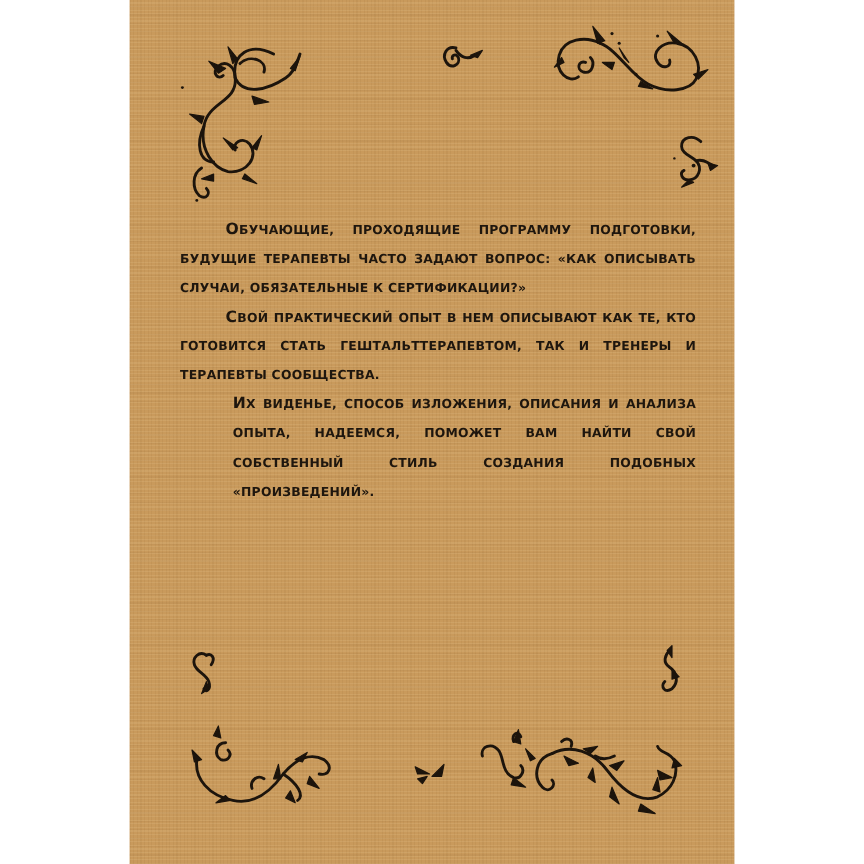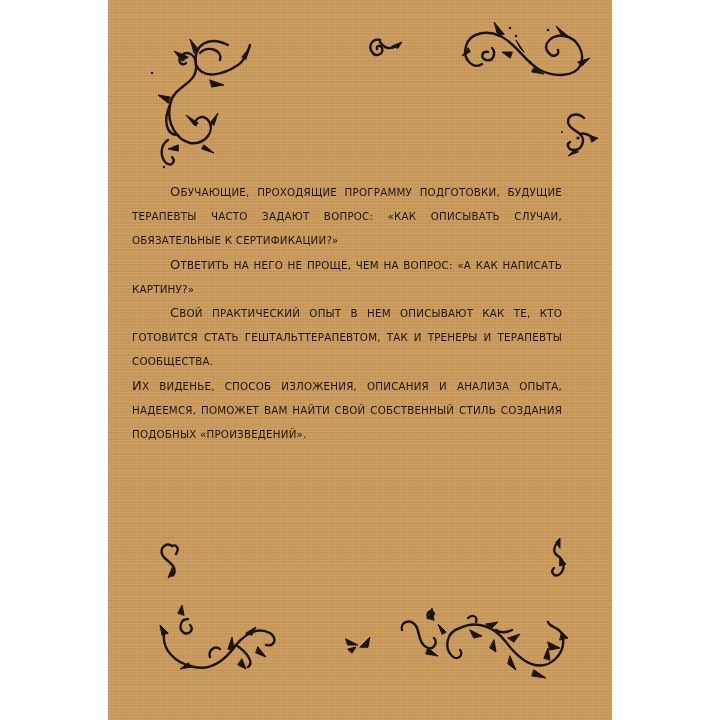--- a/index.html
+++ b/index.html
@@ -40,25 +40,25 @@
     fill: #1c140c;
     stroke: #1c140c;
     stroke-width: 1;
   }
   .ornament .dot {
     fill: #1c140c;
     stroke: none;
   }
   .text-block {
     position: absolute;
-    left: 132px;
+    left: 150px;
     top: 180px;
     width: 430px;
     font-family: "DejaVu Sans", sans-serif;
-    font-weight: normal;
+    font-weight: bold;
     color: #1e160e;
     font-size: 10.3px;
     line-height: 24.2px;
     text-transform: uppercase;
     letter-spacing: 0.2px;
     text-align: justify;
   }
   .para {
     margin: 0;
     text-indent: 38px;
@@ -192,16 +192,15 @@
       <path class="leaf" d="M150 34 L162 40 L152 42 Z"></path>
       <path class="leaf" d="M164 24 L170 30 L162 32 Z"></path>
       <path class="leaf" d="M146 50 L150 40 L152 52 Z"></path>
     </svg>
   </div>
 
 </div>
 
 <div class="text-block">
   <p class="para"><span class="cap">О</span><span>бучающие, проходящие программу подготовки, будущие терапевты часто задают вопрос: «как описывать случаи, обязательные к сертификации?»</span></p>
-  <p class="para"><span class="cap">О</span><span>тветить на него не проще, чем на вопрос: «А как написать картину?»</span></p>
   <p class="para"><span class="cap">С</span><span>вой практический опыт в нем описывают как те, кто готовится стать гештальттерапевтом, так и тренеры и терапевты сообщества.</span></p>
-  <p class="para" style="text-indent:0;"><span class="cap">И</span><span>х виденье, способ изложения, описания и анализа опыта, надеемся, поможет вам найти свой собственный стиль создания подобных «произведений».</span></p>
+  <p class="para" style="text-indent:0;margin-left:44px;"><span class="cap">И</span><span>х виденье, способ изложения, описания и анализа опыта, надеемся, поможет вам найти свой собственный стиль создания подобных «произведений».</span></p>
 </div>
 
 </body></html>

